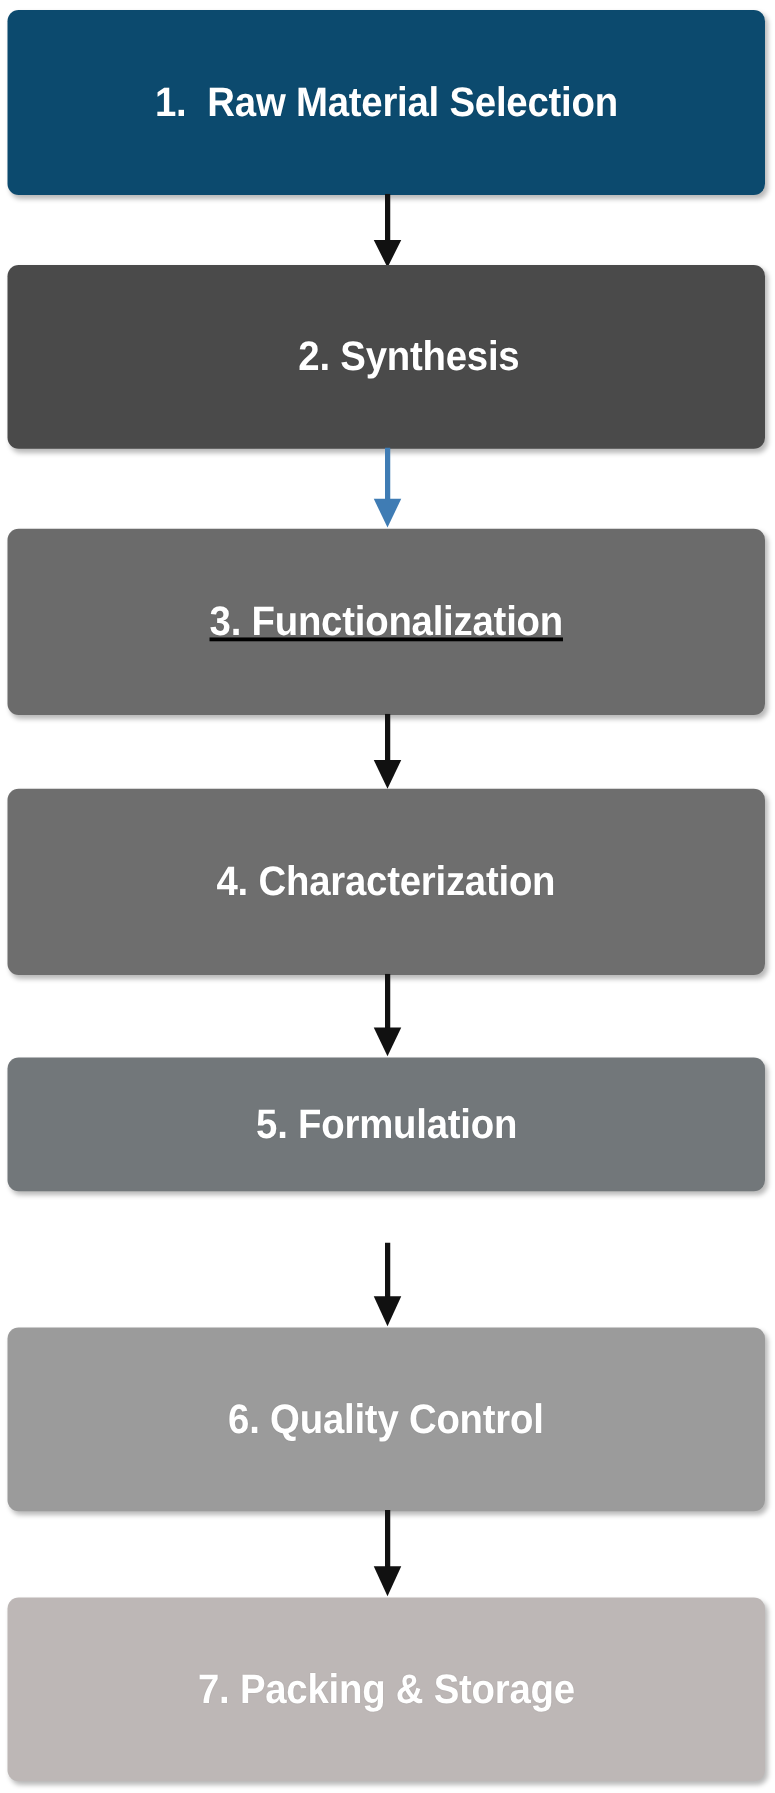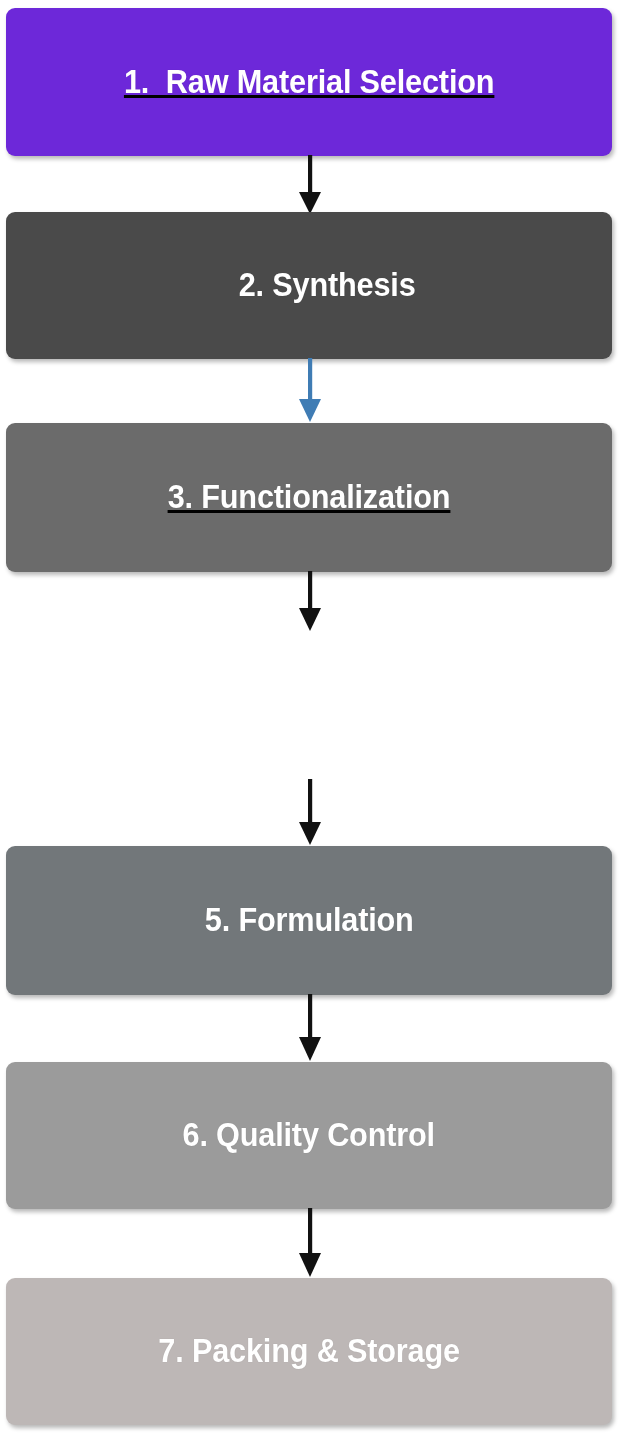--- a/index.html
+++ b/index.html
@@ -40,21 +40,21 @@
     letter-spacing: -0.2px;
     white-space: pre;
     text-align: center;
     transform: scaleX(0.93);
     text-shadow: 0 0 1px rgba(0,0,0,0.18);
   }
   .node-1 { top: 8px;    height: 148px; background: #222222; }
   .node-2 { top: 212px;  height: 147px; background: #4a4a4a; padding-left: 36px; }
   .node-3 { top: 423px;  height: 149px; background: #6b6b6b; }
   .node-4 { top: 631px;  height: 149px; background: #6e6e6e; }
-  .node-5 { top: 846px;  height: 149px; background: #72777a; }
+  .node-5 { top: 846px;  height: 107px; background: #72777a; }
   .node-6 { top: 1062px; height: 147px; background: #9b9b9b; }
   .node-7 { top: 1278px; height: 147px; background: #bdb7b6; }
 
   .edge {
     position: absolute;
     left: 296px;
     width: 28px;
   }
   .edge svg { display: block; }
 
@@ -63,21 +63,21 @@
   .edge-3 { top: 571px;  height: 61px; }
   .edge-4 { top: 779px;  height: 68px; }
   .edge-5 { top: 994px;  height: 69px; }
   .edge-6 { top: 1208px; height: 71px; }
 </style>
 </head>
 <body>
 
 <div id="flowchart" style="background: rgb(255, 255, 255);">
 
-  <div class="node node-1" style="background: #6d28d9; text-decoration: underline;">
+  <div class="node node-1" style="background: #0c4a6e;">
     <span class="node-label" style="color: rgb(255, 255, 255);">1.  Raw Material Selection</span>
   </div>
 
   <div class="edge edge-1">
     <svg width="28" height="60" viewBox="0 0 28 60" aria-hidden="true">
       <rect x="12" y="0" width="4.2" height="40" fill="#111111"></rect>
       <polygon points="3,37 25,37 14,59" fill="#111111"></polygon>
     </svg>
   </div>
 
@@ -96,20 +96,23 @@
     <span class="node-label" style="color: rgb(255, 255, 255);">3. Functionalization</span>
   </div>
 
   <div class="edge edge-3">
     <svg width="28" height="61" viewBox="0 0 28 61" aria-hidden="true">
       <rect x="12" y="0" width="4.2" height="40" fill="#111111"></rect>
       <polygon points="3,37 25,37 14,60" fill="#111111"></polygon>
     </svg>
   </div>
 
+  <div class="node node-4" style="background: rgb(110, 110, 110);">
+    <span class="node-label" style="color: rgb(255, 255, 255);">4. Characterization</span>
+  </div>
 
   <div class="edge edge-4">
     <svg width="28" height="68" viewBox="0 0 28 68" aria-hidden="true">
       <rect x="12" y="0" width="4.2" height="46" fill="#111111"></rect>
       <polygon points="3,43 25,43 14,66" fill="#111111"></polygon>
     </svg>
   </div>
 
   <div class="node node-5" style="background: rgb(114, 119, 122);">
     <span class="node-label" style="color: rgb(255, 255, 255);">5. Formulation</span>

